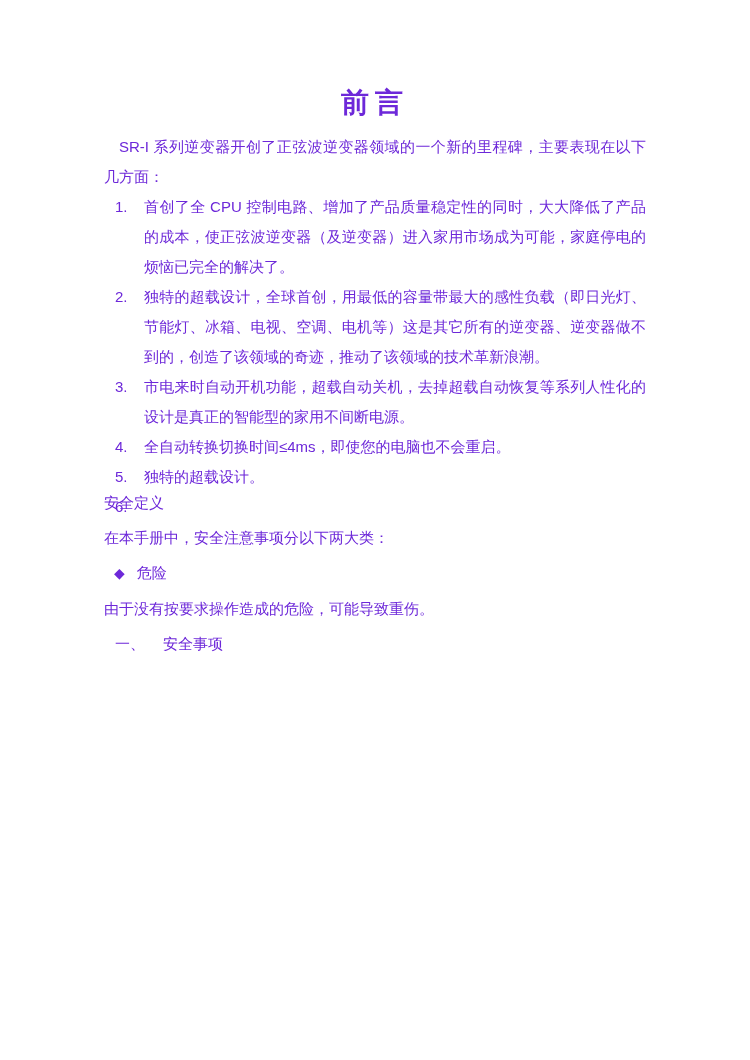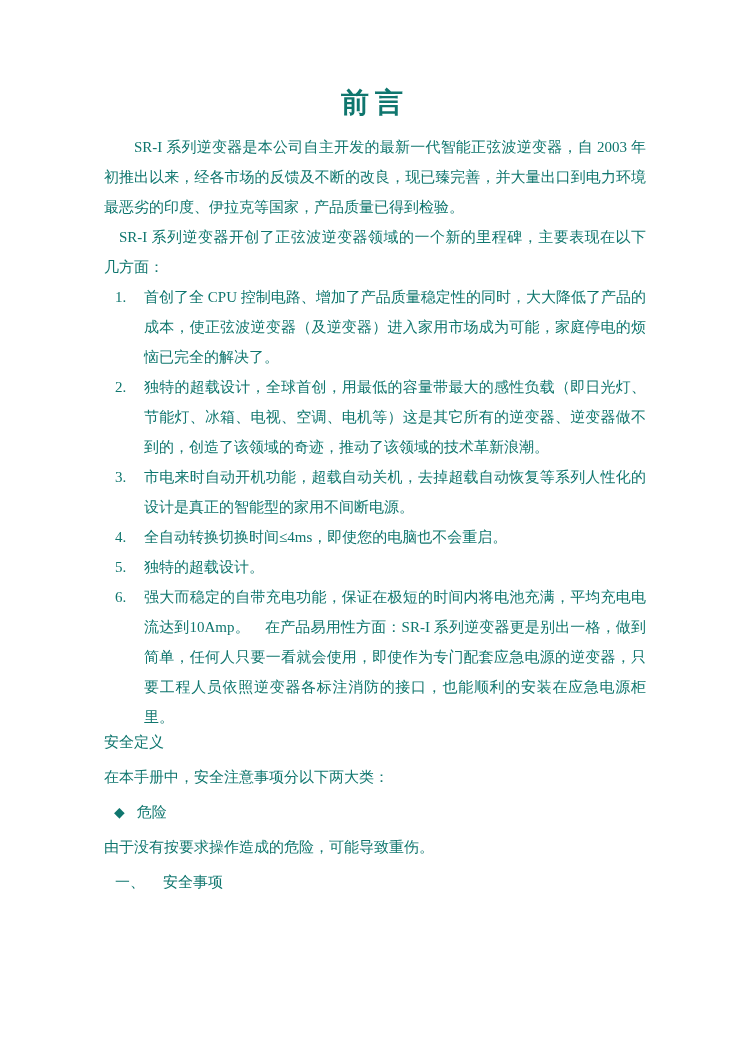--- a/index.html
+++ b/index.html
@@ -4,22 +4,22 @@
 <style>
   html, body { margin: 0; padding: 0; background: #ffffff; }
   .page {
     position: relative;
     width: 750px;
     height: 1060px;
     margin: 0 auto;
     background: #ffffff;
     box-sizing: border-box;
     padding: 86px 104px 0 104px;
-    color: #0f766e;
-    font-family: Liberation Serif, serif;
+    color: #6d28d9;
+    font-family: Liberation Sans, sans-serif;
     font-size: 15px;
   }
   .doc-title {
     margin: 0 0 12px 0;
     font-size: 28px;
     font-weight: bold;
     text-align: center;
     letter-spacing: 6px;
     line-height: 34px;
   }
@@ -68,21 +68,20 @@
   .items-heading { margin: 0 0 14px 0; line-height: 21px; padding-left: 11px; }
   .items-heading .sec-num { display: inline-block; width: 48px; }
 </style>
 </head>
 <body>
 
 <div class="page">
 
   <h1 class="doc-title">前言</h1>
 
-  <p class="body-para indent2">SR-I 系列逆变器是本公司自主开发的最新一代智能正弦波逆变器，自 2003 年初推出以来，经各市场的反馈及不断的改良，现已臻完善，并大量出口到电力环境最恶劣的印度、伊拉克等国家，产品质量已得到检验。</p>
 
   <p class="body-para indent1">SR-I 系列逆变器开创了正弦波逆变器领域的一个新的里程碑，主要表现在以下几方面：</p>
 
   <ol class="feature-list">
     <li class="feature-item">
       <span class="feature-num">1.</span>
       <span>首创了全 CPU 控制电路、增加了产品质量稳定性的同时，大大降低了产品的成本，使正弦波逆变器（及逆变器）进入家用市场成为可能，家庭停电的烦恼已完全的解决了。</span>
     </li>
     <li class="feature-item">
       <span class="feature-num">2.</span>
@@ -95,21 +94,20 @@
     <li class="feature-item">
       <span class="feature-num">4.</span>
       <span>全自动转换切换时间≤4ms，即使您的电脑也不会重启。</span>
     </li>
     <li class="feature-item">
       <span class="feature-num">5.</span>
       <span>独特的超载设计。</span>
     </li>
     <li class="feature-item">
       <span class="feature-num">6.</span>
-      <span>强大而稳定的自带充电功能，保证在极短的时间内将电池充满，平均充电电流达到10Amp。　在产品易用性方面：SR-I 系列逆变器更是别出一格，做到简单，任何人只要一看就会使用，即使作为专门配套应急电源的逆变器，只要工程人员依照逆变器各标注消防的接口，也能顺利的安装在应急电源柜里。</span>
     </li>
   </ol>
 
 
   <p class="sec-para">安全定义</p>
 
   <p class="sec-para">在本手册中，安全注意事项分以下两大类：</p>
 
   <p class="bullet-line">
     <span class="diamond">◆</span><span>危险</span>

